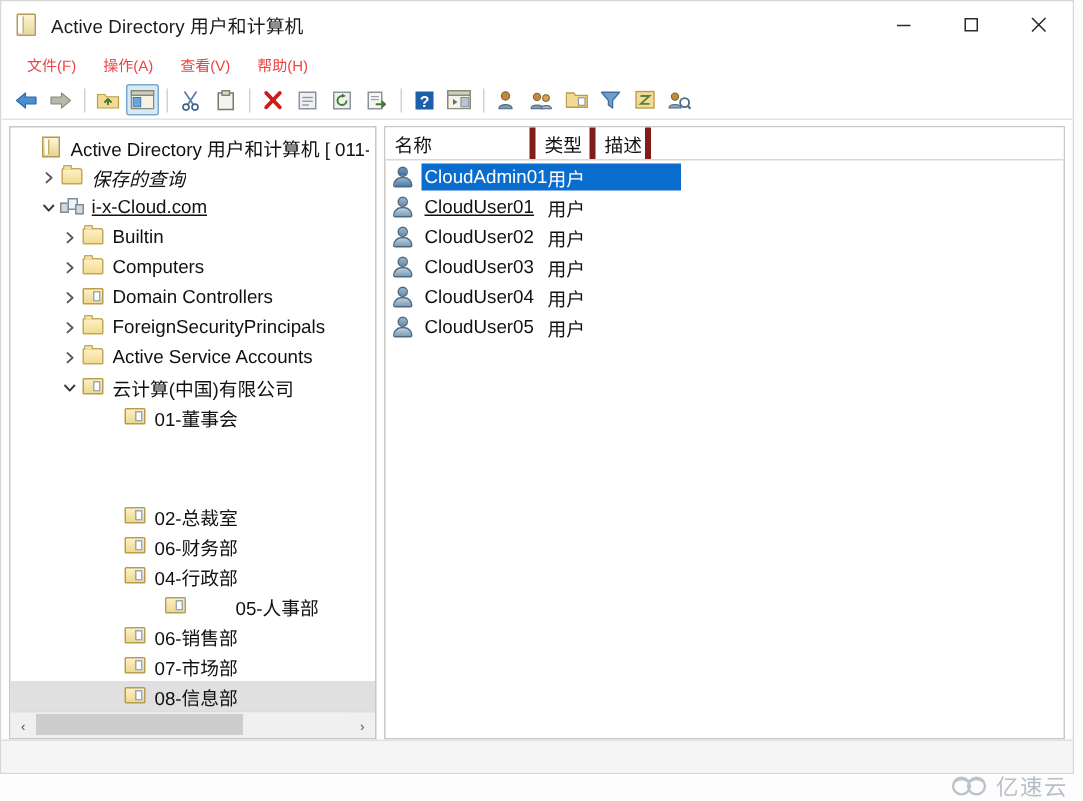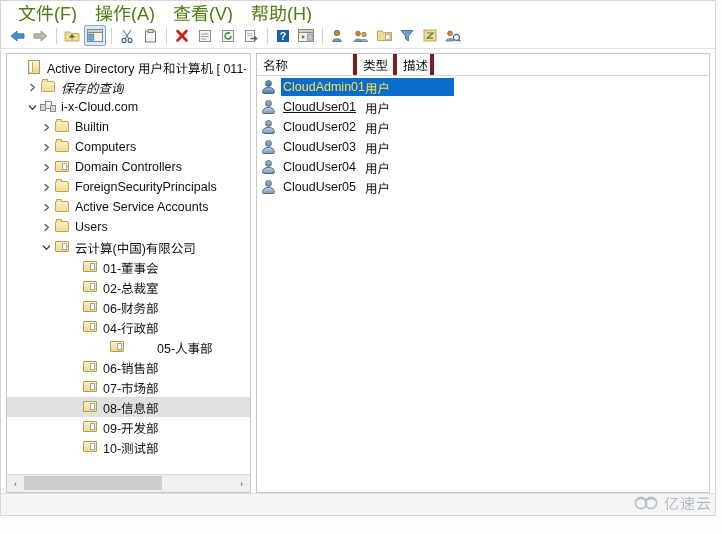--- a/index.html
+++ b/index.html
@@ -49,21 +49,21 @@
     font-size:12px;color:#2b2b2b;
   }
   .wc svg{display:block;}
 
   
   .menubar{
     height:22px;min-height:22px;display:flex;align-items:center;
     padding-left:8px;background:#ffffff;
   }
   .menu-item{
-    padding:2px 9px 3px 9px;font-size:18px;color:#4d7c0f;white-space:nowrap;
+    padding:2px 9px 3px 9px;font-size:10px;color:#ef4444;white-space:nowrap;
   }
 
   
   .toolbar{
     height:25px;min-height:25px;display:flex;align-items:center;
     background:#ffffff;padding-left:5px;
     border-bottom:1px solid #e3e3e3;
   }
   .tb-btn{
     width:22px;height:21px;display:flex;align-items:center;justify-content:center;
@@ -175,21 +175,21 @@
     height:20px;display:flex;align-items:center;font-size:12.5px;color:#111;
     white-space:nowrap;
   }
   .lv-row .cell-name{
     display:flex;align-items:center;width:100px;box-sizing:border-box;
     padding-left:0px;overflow:hidden;
   }
   .lv-row .hl{
     display:flex;align-items:center;height:18px;
   }
-  .lv-row.selected .hl{background:#0a6ccd;color:#fde047;}
+  .lv-row.selected .hl{background:#0a6ccd;color:#ffffff;}
   .user-ico{
     width:16px;min-width:16px;height:16px;margin:0 4px 0 4px;position:relative;
   }
   .user-ico .head{
     position:absolute;left:4px;top:1px;width:7px;height:7px;border-radius:50%;
     background:linear-gradient(180deg,#9bb6cc 0%,#6d8ca6 100%);
     border:1px solid #4d6a85;box-sizing:border-box;
   }
   .user-ico .body{
     position:absolute;left:1px;top:8px;width:13px;height:7px;
@@ -200,35 +200,60 @@
   .user-ico.admin .head{background:linear-gradient(180deg,#6f96bb 0%,#3d6e99 100%);}
   .user-ico.admin .body{background:linear-gradient(180deg,#8fb4d2 0%,#4e7ba5 100%);}
 
   
   .statusbar{
     height:21px;min-height:21px;background:#f5f5f5;border-top:1px solid #dfdfdf;
   }
 
   
   .watermark{
-    position:absolute;right:10px;bottom:21px;
+    position:absolute;right:10px;bottom:0;
     display:flex;align-items:center;opacity:.62;
   }
   .wm-logo{margin-right:4px;display:block;}
   .wm-text{font-size:15px;color:#8c9aa8;letter-spacing:1px;}
 
   .spacer-b{position:absolute;left:0;bottom:0;width:722px;height:18px;background:#fdfdfd;}
 </style>
 </head>
 <body>
 
 <div class="page">
 
   <div class="window">
 
+    <div class="titlebar">
+      <span class="title-icon">
+        <span class="ti-body"></span>
+          <span class="ti-strip"></span>
+      </span>
+      <span class="title-text">Active Directory 用户和计算机</span>
+      <div class="wincontrols">
+        <div class="wc">
+          <svg width="11" height="11" viewBox="0 0 11 11">
+              <line x1="1" y1="6" x2="10" y2="6" stroke="#2b2b2b" stroke-width="1"></line>
+            </svg>
+        </div>
+        <div class="wc">
+          <svg width="11" height="11" viewBox="0 0 11 11">
+              <rect x="1.5" y="1.5" width="8" height="8" fill="none" stroke="#2b2b2b" stroke-width="1"></rect>
+            </svg>
+        </div>
+        <div class="wc close">
+          <svg width="11" height="11" viewBox="0 0 11 11">
+              <line x1="1" y1="1" x2="10" y2="10" stroke="currentColor" stroke-width="1.1"></line>
+              <line x1="10" y1="1" x2="1" y2="10" stroke="currentColor" stroke-width="1.1"></line>
+            </svg>
+        </div>
+      </div>
+    </div>
 
     <div class="menubar">
       <div class="menu-item">文件(F)</div>
       <div class="menu-item">操作(A)</div>
       <div class="menu-item">查看(V)</div>
       <div class="menu-item">帮助(H)</div>
     </div>
 
     <div class="toolbar">
 
@@ -376,21 +401,21 @@
               <span class="twist">
                 <svg width="9" height="9" viewBox="0 0 9 9">
                   <path d="M3 1.4 L6.4 4.5 L3 7.6" fill="none" stroke="#5a5a5a" stroke-width="1.3" stroke-linecap="round" stroke-linejoin="round"></path>
                 </svg>
               </span>
               <span class="tico">
                 <span class="ic-folder"></span>
               </span>
               <span class="tlabel">保存的查询</span>
             </div>
-            <div class="tnode" style="padding-left: 18px;">
+            <div class="tnode" style="padding-left: 18px; text-decoration: underline;">
               <span class="twist">
                 <svg width="9" height="9" viewBox="0 0 9 9">
                   <path d="M1.4 3 L4.5 6.4 L7.6 3" fill="none" stroke="#3a3a3a" stroke-width="1.3" stroke-linecap="round" stroke-linejoin="round"></path>
                 </svg>
               </span>
               <span class="tico">
                 <span class="ic-domain">
                   <i class="d1"></i>
                   <i class="d2"></i>
                   <i class="d3"></i>
@@ -449,47 +474,36 @@
                 </svg>
               </span>
               <span class="tico">
                 <span class="ic-folder"></span>
               </span>
               <span class="tlabel">Active Service Accounts</span>
             </div>
             <div class="tnode" style="padding-left: 32px;">
               <span class="twist">
                 <svg width="9" height="9" viewBox="0 0 9 9">
-                  <path d="M3 1.4 L6.4 4.5 L3 7.6" fill="none" stroke="#5a5a5a" stroke-width="1.3" stroke-linecap="round" stroke-linejoin="round"></path>
-                </svg>
-              </span>
-              <span class="tico">
-                <span class="ic-folder"></span>
-              </span>
-              <span class="tlabel">Users</span>
-            </div>
-            <div class="tnode" style="padding-left: 32px;">
-              <span class="twist">
-                <svg width="9" height="9" viewBox="0 0 9 9">
                   <path d="M1.4 3 L4.5 6.4 L7.6 3" fill="none" stroke="#3a3a3a" stroke-width="1.3" stroke-linecap="round" stroke-linejoin="round"></path>
                 </svg>
               </span>
               <span class="tico">
                 <span class="ic-ou"></span>
               </span>
               <span class="tlabel">云计算(中国)有限公司</span>
             </div>
             <div class="tnode" style="padding-left: 60px;">
               <span class="twist"></span>
               <span class="tico">
                 <span class="ic-ou"></span>
               </span>
               <span class="tlabel">01-董事会</span>
             </div>
-            <div class="tnode" style="padding-left: 60px;">
+            <div class="tnode" style="padding-left: 60px; margin-top: 46px;">
               <span class="twist"></span>
               <span class="tico">
                 <span class="ic-ou"></span>
               </span>
               <span class="tlabel">02-总裁室</span>
             </div>
             <div class="tnode" style="padding-left: 60px;">
               <span class="twist"></span>
               <span class="tico">
                 <span class="ic-ou"></span>

